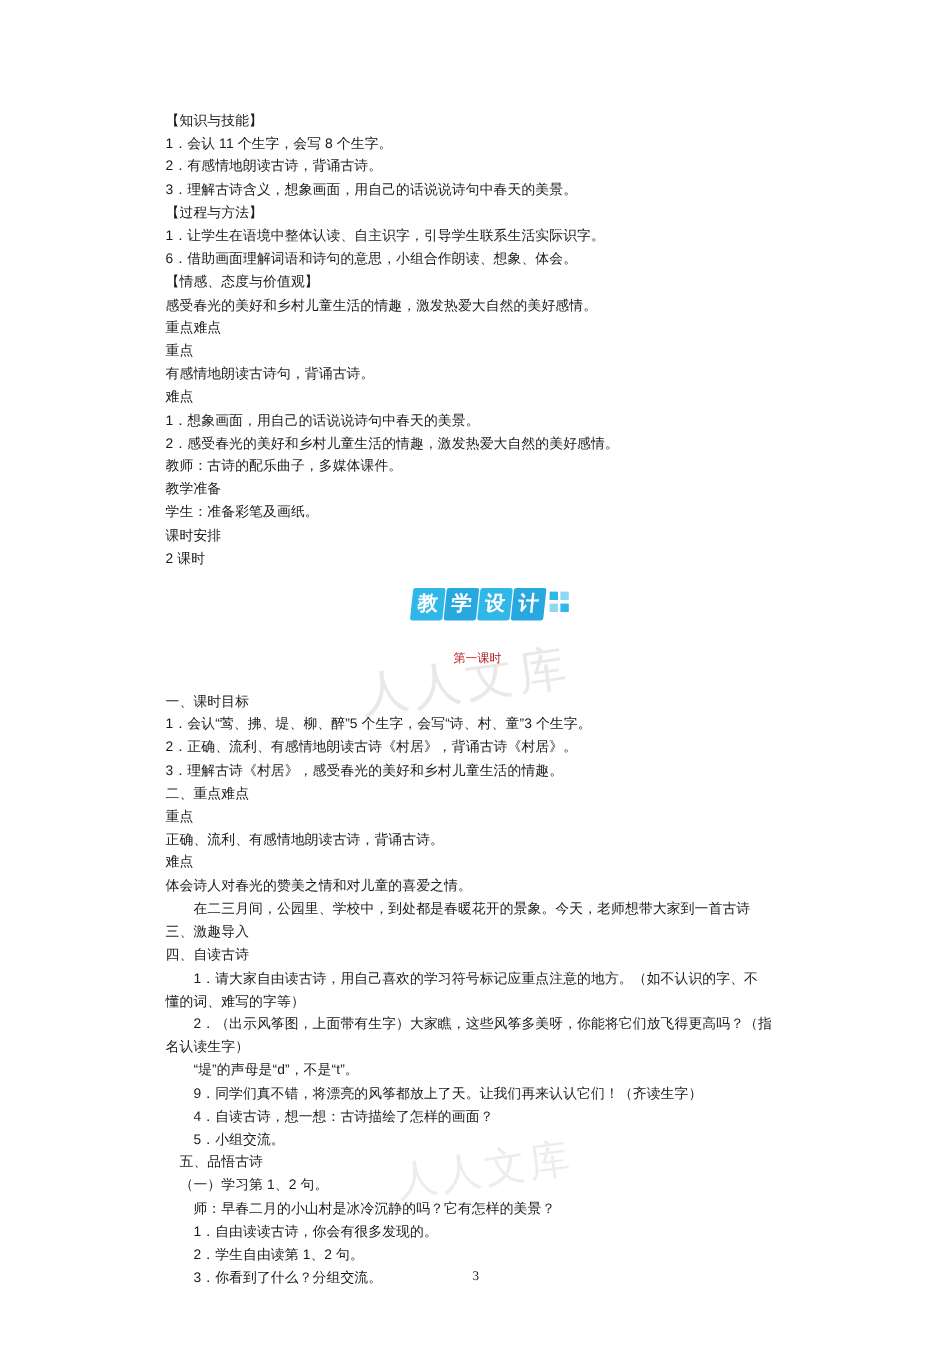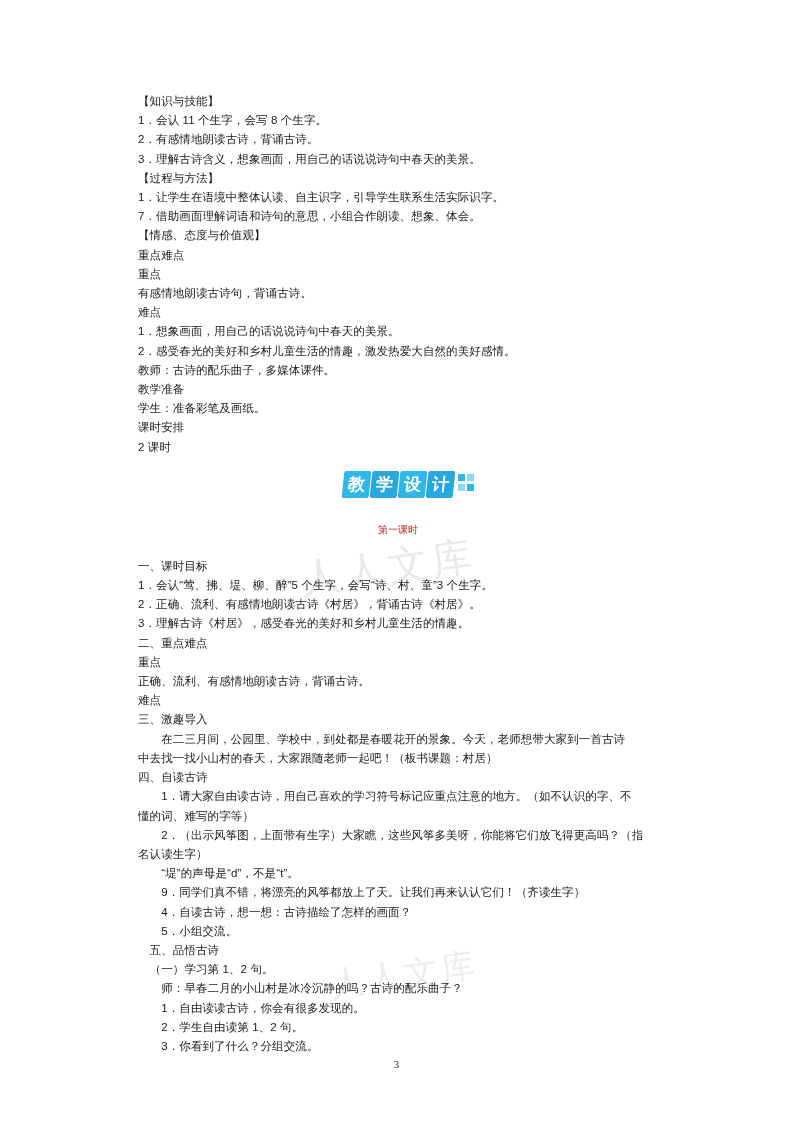--- a/index.html
+++ b/index.html
@@ -144,22 +144,23 @@
 
   <div class="content">
 
     <div>
       <div class="line">【知识与技能】</div>
       <div class="line">1．会认 11 个生字，会写 8 个生字。</div>
       <div class="line">2．有感情地朗读古诗，背诵古诗。</div>
       <div class="line">3．理解古诗含义，想象画面，用自己的话说说诗句中春天的美景。</div>
       <div class="line">【过程与方法】</div>
       <div class="line">1．让学生在语境中整体认读、自主识字，引导学生联系生活实际识字。</div>
-      <div class="line">7．借助画面理解词语和诗句的意思，小组合作朗读、想象、体会。</div>
+      <div class="line">6．借助画面理解词语和诗句的意思，小组合作朗读、想象、体会。</div>
       <div class="line">【情感、态度与价值观】</div>
+      <div class="line">感受春光的美好和乡村儿童生活的情趣，激发热爱大自然的美好感情。</div>
       <div class="line">重点难点</div>
       <div class="line">重点</div>
       <div class="line">有感情地朗读古诗句，背诵古诗。</div>
       <div class="line">难点</div>
       <div class="line">1．想象画面，用自己的话说说诗句中春天的美景。</div>
       <div class="line">2．感受春光的美好和乡村儿童生活的情趣，激发热爱大自然的美好感情。</div>
       <div class="line">教师：古诗的配乐曲子，多媒体课件。</div>
       <div class="line">教学准备</div>
       <div class="line">学生：准备彩笔及画纸。</div>
       <div class="line">课时安排</div>
@@ -185,35 +186,35 @@
 
     <div>
       <div class="line">一、课时目标</div>
       <div class="line">1．会认“莺、拂、堤、柳、醉”5 个生字，会写“诗、村、童”3 个生字。</div>
       <div class="line">2．正确、流利、有感情地朗读古诗《村居》，背诵古诗《村居》。</div>
       <div class="line">3．理解古诗《村居》，感受春光的美好和乡村儿童生活的情趣。</div>
       <div class="line">二、重点难点</div>
       <div class="line">重点</div>
       <div class="line">正确、流利、有感情地朗读古诗，背诵古诗。</div>
       <div class="line">难点</div>
+      <div class="line">体会诗人对春光的赞美之情和对儿童的喜爱之情。</div>
+      <div class="line">　　在二三月间，公园里、学校中，到处都是春暖花开的景象。今天，老师想带大家到一首古诗</div>
       <div class="line">三、激趣导入</div>
-      <div class="line">　　在二三月间，公园里、学校中，到处都是春暖花开的景象。今天，老师想带大家到一首古诗</div>
-      <div class="line">中去找一找小山村的春天，大家跟随老师一起吧！（板书课题：村居）</div>
       <div class="line">四、自读古诗</div>
       <div class="line">　　1．请大家自由读古诗，用自己喜欢的学习符号标记应重点注意的地方。（如不认识的字、不</div>
       <div class="line">懂的词、难写的字等）</div>
       <div class="line">　　2．（出示风筝图，上面带有生字）大家瞧，这些风筝多美呀，你能将它们放飞得更高吗？（指</div>
       <div class="line">名认读生字）</div>
       <div class="line">　　“堤”的声母是“d”，不是“t”。</div>
       <div class="line">　　9．同学们真不错，将漂亮的风筝都放上了天。让我们再来认认它们！（齐读生字）</div>
       <div class="line">　　4．自读古诗，想一想：古诗描绘了怎样的画面？</div>
       <div class="line">　　5．小组交流。</div>
       <div class="line">　五、品悟古诗</div>
       <div class="line">　（一）学习第 1、2 句。</div>
-      <div class="line">　　师：早春二月的小山村是冰冷沉静的吗？古诗的配乐曲子？</div>
+      <div class="line">　　师：早春二月的小山村是冰冷沉静的吗？它有怎样的美景？</div>
       <div class="line">　　1．自由读读古诗，你会有很多发现的。</div>
       <div class="line">　　2．学生自由读第 1、2 句。</div>
       <div class="line">　　3．你看到了什么？分组交流。</div>
     </div>
 
   </div>
 
   <div class="page-number">3</div>
 </div>
 

